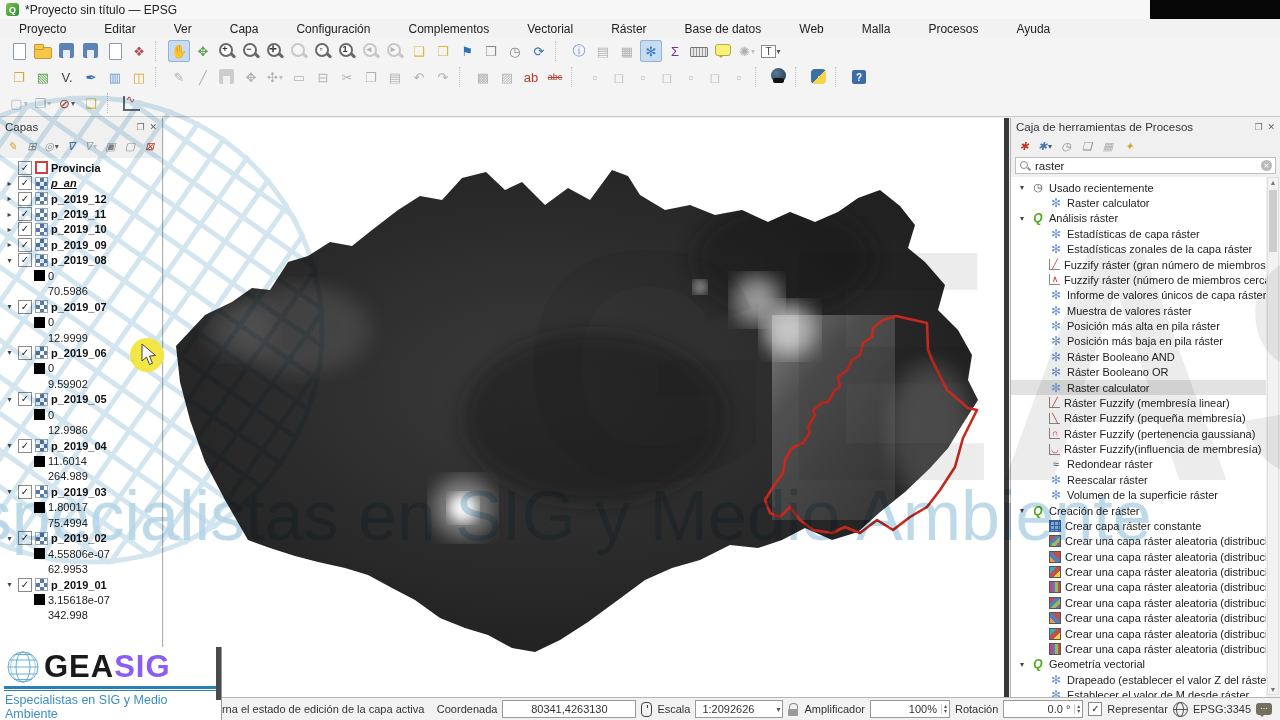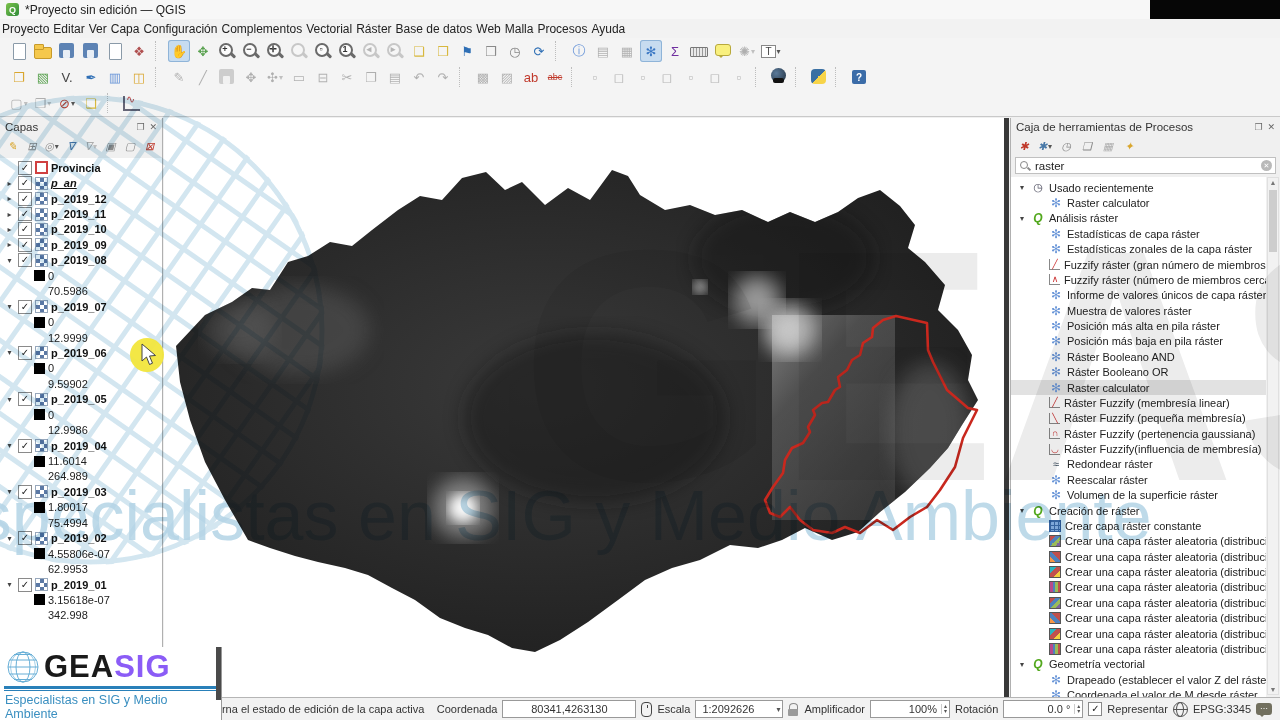--- a/index.html
+++ b/index.html
@@ -5,21 +5,21 @@
   html,body{margin:0;padding:0;background:#888;}
   #app{position:relative;width:1280px;height:720px;background:#f0f0f0;overflow:hidden;
        font-family:"Liberation Sans",sans-serif;color:#222;}
   
   #titlebar{position:absolute;left:0;top:0;width:1280px;height:19px;background:#f7f7f7;
     display:flex;align-items:center;gap:6px;padding-left:6px;box-sizing:border-box;font-size:12px;}
   .qlogo{width:13px;height:13px;border-radius:3px;background:linear-gradient(135deg,#7cc24a,#2e8b3a);
     color:#fff;font-weight:bold;font-size:9px;display:flex;align-items:center;justify-content:center;}
   #menubar{position:absolute;left:0;top:19px;width:1280px;height:19px;background:#f2f2f2;
     display:flex;align-items:center;font-size:12px;border-bottom:1px solid #e3e3e3;}
-  #menubar span{padding:0 2px;}
+  #menubar span{padding:0 19px;}
   .toolbar{position:absolute;left:0;width:1280px;height:26px;background:#f4f4f4;
     display:flex;align-items:center;gap:2px;padding-left:8px;box-sizing:border-box;}
   #tb1{top:38px;} #tb2{top:64px;} #tb3{top:90px;height:27px;border-bottom:1px solid #c9c9c9;}
   .tbi{position:relative;display:inline-flex;align-items:center;justify-content:center;
     width:22px;height:22px;font-size:13px;border-radius:3px;flex:0 0 auto;}
   .tbi .gl{font-style:normal;}
   .tbi.act{background:#c7dcf0;box-shadow:inset 0 0 0 1px #8fb4d8;}
   .dis{opacity:.32;filter:grayscale(1);}
   .tsep{width:7px;height:20px;border-left:1px dotted #bdbdbd;margin:0 3px;flex:0 0 auto;}
   .caret{display:none;font-style:normal;font-size:8px;color:#555;margin-left:1px;}
@@ -170,21 +170,21 @@
   .lg-cap{font-size:12.5px;color:#3a8fc0;padding-left:5px;}
   .lg-bar{position:absolute;right:0;top:0;width:5px;height:53px;background:#4a4a4a;}
   #blackcorner{position:absolute;right:0;top:0;width:130px;height:19px;background:#060606;z-index:70;}
 </style>
 </head>
 <body>
 <div id="app">
 
 <div id="titlebar">
   <span class="qlogo">Q</span>
-  <span>*Proyecto sin edición — QGIS</span>
+  <span>*Proyecto sin título — EPSG</span>
 </div>
 <div id="blackcorner"></div>
 
 <div id="menubar">
 
 <span>Proyecto</span>
       <span>Editar</span>
       <span>Ver</span>
       <span>Capa</span>
       <span>Configuración</span>
@@ -963,21 +963,21 @@
 
       <div class="trow">
         <i class="tri"></i>
         <i class="tic tic-gear">✻</i>
         <span>Drapeado (establecer el valor Z del ráster)</span>
       </div>
 
       <div class="trow">
         <i class="tri"></i>
         <i class="tic tic-gear">✻</i>
-        <span>Coordenada el valor de M desde ráster</span>
+        <span>Establecer el valor de M desde ráster</span>
       </div>
     </div>
   <div class="vscroll">
     <span class="varr-up">▲</span>
         <span class="vthumb"></span>
         <span class="varr-dn">▼</span>
   </div>
 </div>
 
 <div id="statusbar">

